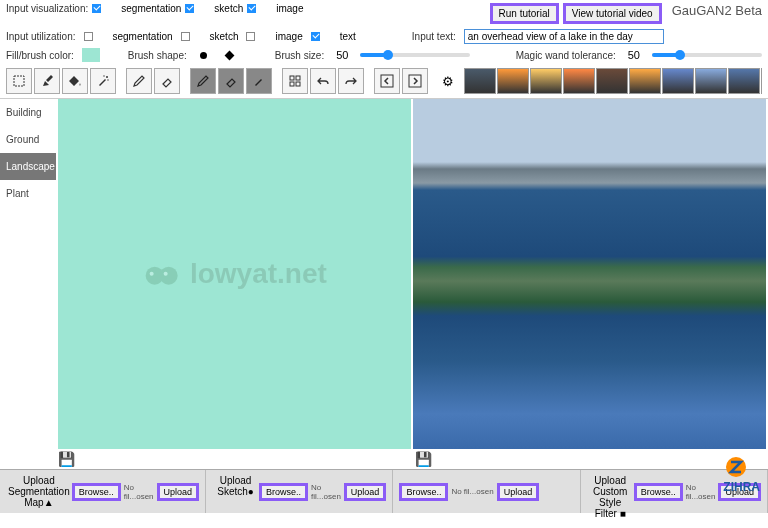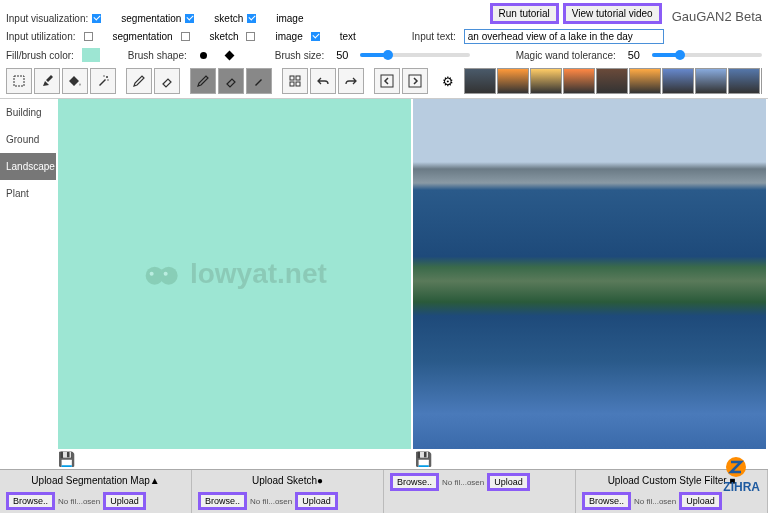--- a/index.html
+++ b/index.html
@@ -1,17 +1,17 @@
 <!DOCTYPE html>
 <html><head>
 <meta charset="utf-8">
 <style>
 *{box-sizing:border-box;margin:0;padding:0;font-family:Arial,sans-serif}
 body{width:768px;height:528px;background:#fff;overflow:hidden;font-size:10px}
-.header{display:flex;align-items:flex-end;padding:3px 6px;gap:4px}
+.header{display:flex;align-items:flex-start;padding:3px 6px;gap:4px}
 .row{display:flex;align-items:center;padding:2px 6px;gap:8px}
 .label{font-size:10px;color:#333}
 .cb-group{display:flex;align-items:center;gap:20px;font-size:10px}
 .cb{width:9px;height:9px;border:1px solid #888;display:inline-block;position:relative}
 .cb.checked{background:#1e90ff;border-color:#1e90ff}
 .cb.checked::after{content:"";position:absolute;left:2px;top:-1px;width:3px;height:5px;border:solid #fff;border-width:0 1.5px 1.5px 0;transform:rotate(45deg)}
 .btn{border:3px solid #8b5cf6;background:#f0f0f0;padding:2px 6px;font-size:10px;cursor:pointer}
 .app-title{font-size:13px;color:#555;margin-left:6px}
 .text-in{border:1px solid #4a90d9;padding:1px 3px;font-size:10px;width:200px;background:#fff}
 .swatch{width:18px;height:14px;background:#9de6d3;display:inline-block}
@@ -36,21 +36,21 @@
 .canvas{flex:1;position:relative}
 .canvas.left{background:#9de6d3}
 .canvas.right{background:linear-gradient(180deg,#b8cce0 0%,#b8cce0 18%,#6a7a85 20%,#8a9aa5 24%,#2a5a8a 26%,#1e4a7a 45%,#3a6a4a 48%,#5a7a5a 52%,#2a5a3a 58%,#1e4a7a 62%,#2a5a8a 75%,#4a7aba 90%,#3a6aaa 100%)}
 .watermark{position:absolute;left:50%;top:50%;transform:translate(-50%,-50%);font-size:28px;color:rgba(100,140,120,0.3);font-weight:bold;white-space:nowrap;pointer-events:none}
 .wm-icon{display:inline-block;width:40px;height:30px;vertical-align:middle;opacity:0.3}
 .save-row{display:flex;padding:2px}
 .save-half{flex:1;padding-left:56px}
 .save-half:first-child{padding-left:56px}
 .save-icon{font-size:14px}
 .footer{display:flex;background:#e0e0e0;border-top:1px solid #aaa;height:44px}
-.up-panel{flex:1;border-right:1px solid #bbb;padding:3px 6px;display:flex;flex-direction:column;justify-content:space-between}
+.up-panel{flex:1;border-right:1px solid #bbb;padding:3px 6px;display:flex;flex-direction:row;justify-content:space-between}
 .up-title{font-size:10px;text-align:center;padding:2px}
 .up-ctrl{display:flex;align-items:center;gap:3px;font-size:9px}
 .up-ctrl .btn{padding:1px 4px;font-size:9px}
 .tiny{font-size:8px;color:#555}
 .logo{position:absolute;right:8px;bottom:34px;font-size:12px;font-weight:bold}
 .logo .txt{color:#1e5aa0}
 svg{display:block}
 </style>
 </head>
 <body>

